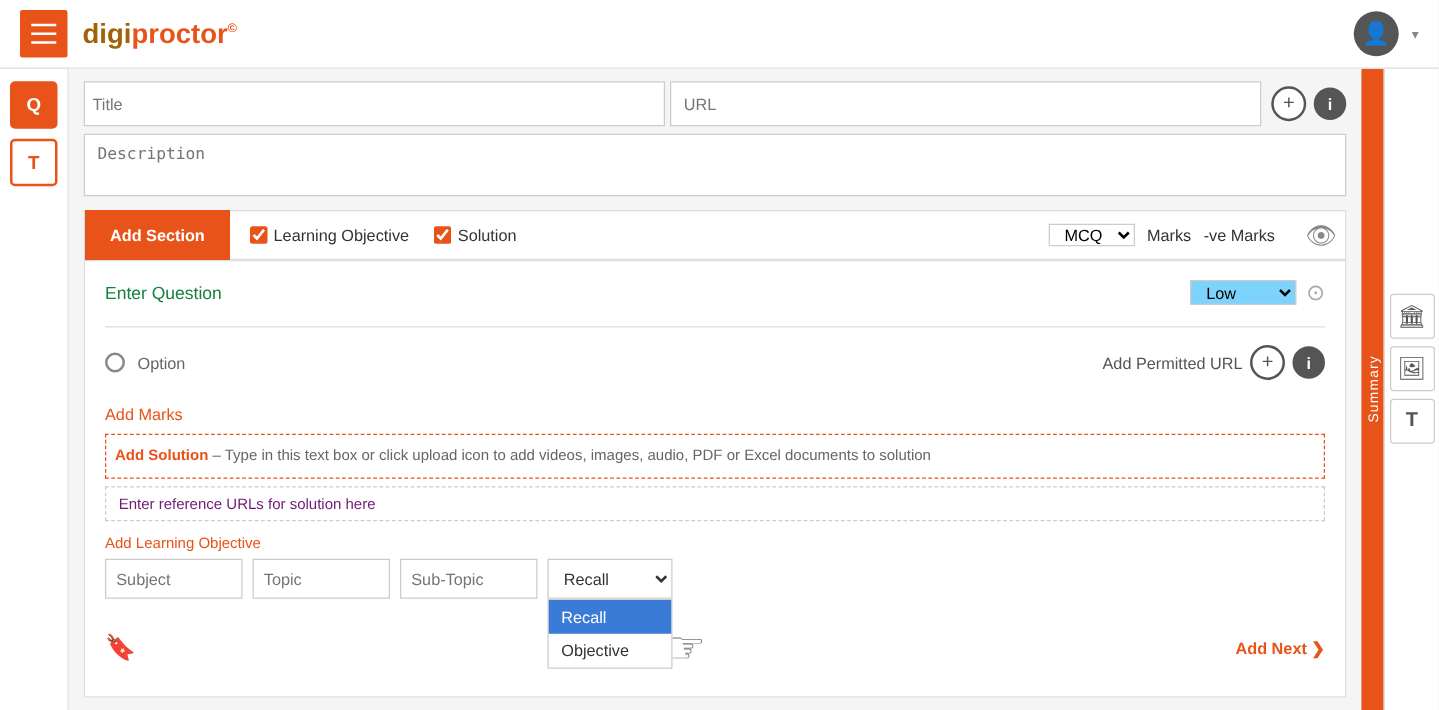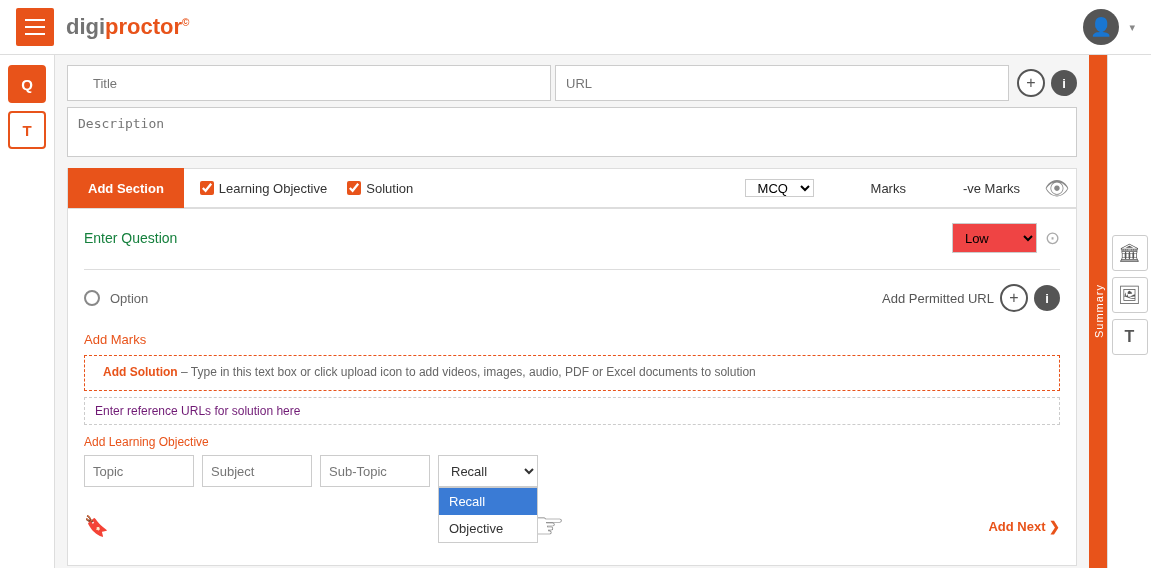--- a/index.html
+++ b/index.html
@@ -34,21 +34,21 @@
       display: block;
       width: 20px;
       height: 2px;
       background: #fff;
     }
     .logo {
       font-size: 22px;
       font-weight: bold;
       color: #333;
     }
-    .logo span.digi { color: #737373; }
+    .logo span.digi { color: #a16207; }
     .logo span.proctor { color: #e8531a; }
     .logo sup { font-size: 10px; color: #e8531a; }
     .top-bar-right {
       margin-left: auto;
       display: flex;
       align-items: center;
       gap: 10px;
     }
     .avatar-btn {
       width: 36px;
@@ -150,21 +150,21 @@
     .form-row {
       display: flex;
       gap: 0;
       margin-bottom: 6px;
     }
     .field-title {
       flex: 1;
       height: 36px;
       border: 1px solid #ccc;
       background: #fff;
-      padding: 0 25px;
+      padding: 0 6px;
       font-size: 13px;
       color: #888;
     }
     .field-url {
       flex: 1;
       height: 36px;
       border: 1px solid #ccc;
       background: #fff;
       padding: 0 10px;
       font-size: 13px;
@@ -265,21 +265,20 @@
       height: 18px;
       border: 1px solid #ccc;
       padding: 0 8px;
       font-size: 13px;
       background: #fff;
       cursor: pointer;
     }
     .marks-label {
       font-size: 13px;
       color: #333;
-      margin-left: 47px;
     }
 
     
     .question-container {
       background: #fff;
       border: 1px solid #ddd;
       padding: 14px 16px;
     }
     .question-header {
       display: flex;
@@ -290,25 +289,25 @@
     .enter-question-label {
       font-size: 14px;
       color: #15803d;
     }
     .difficulty-row {
       display: flex;
       align-items: center;
       gap: 8px;
     }
     .difficulty-select {
-      height: 30px;
+      height: 20px;
       border: 1px solid #ccc;
       padding: 0 8px;
       font-size: 13px;
-      background: #ef4444;
+      background: #7dd3fc;
       cursor: pointer;
     }
     .question-divider {
       border: none;
       border-top: 1px solid #ddd;
       margin-bottom: 14px;
     }
     .option-row {
       display: flex;
       align-items: center;
@@ -340,21 +339,21 @@
     .add-option-label {
       color: #e8531a;
       font-size: 13px;
       cursor: pointer;
       margin-bottom: 8px;
     }
 
     
     .solution-box {
       border: 1px dashed #e8531a;
-      padding: 8px 18px;
+      padding: 8px 7px;
       margin-bottom: 6px;
       min-height: 36px;
     }
     .solution-prompt {
       color: #e8531a;
       font-size: 12px;
     }
     .solution-prompt span.main { font-weight: bold; }
     .solution-prompt span.sub { color: #666; }
 
@@ -544,22 +543,22 @@
         </span>
       </div>
 
       <div class="ref-url-box">
         <span>Enter reference URLs for solution here</span>
       </div>
 
       <div class="add-learning-label">Add Learning Objective</div>
 
       <div class="learning-row">
+        <input class="learning-input" type="text" style="width: 110px;" placeholder="Subject">
         <input class="learning-input" type="text" style="width: 110px;" placeholder="Topic">
-        <input class="learning-input" type="text" style="width: 110px;" placeholder="Subject">
         <input class="learning-input" type="text" style="width: 110px;" placeholder="Sub-Topic">
 
         <div style="position:relative;">
           <select class="recall-select" style="width:100px;">
             <option>Recall</option>
             <option>Understand</option>
             <option>Apply</option>
           </select>
           
           <div class="dropdown-overlay">

